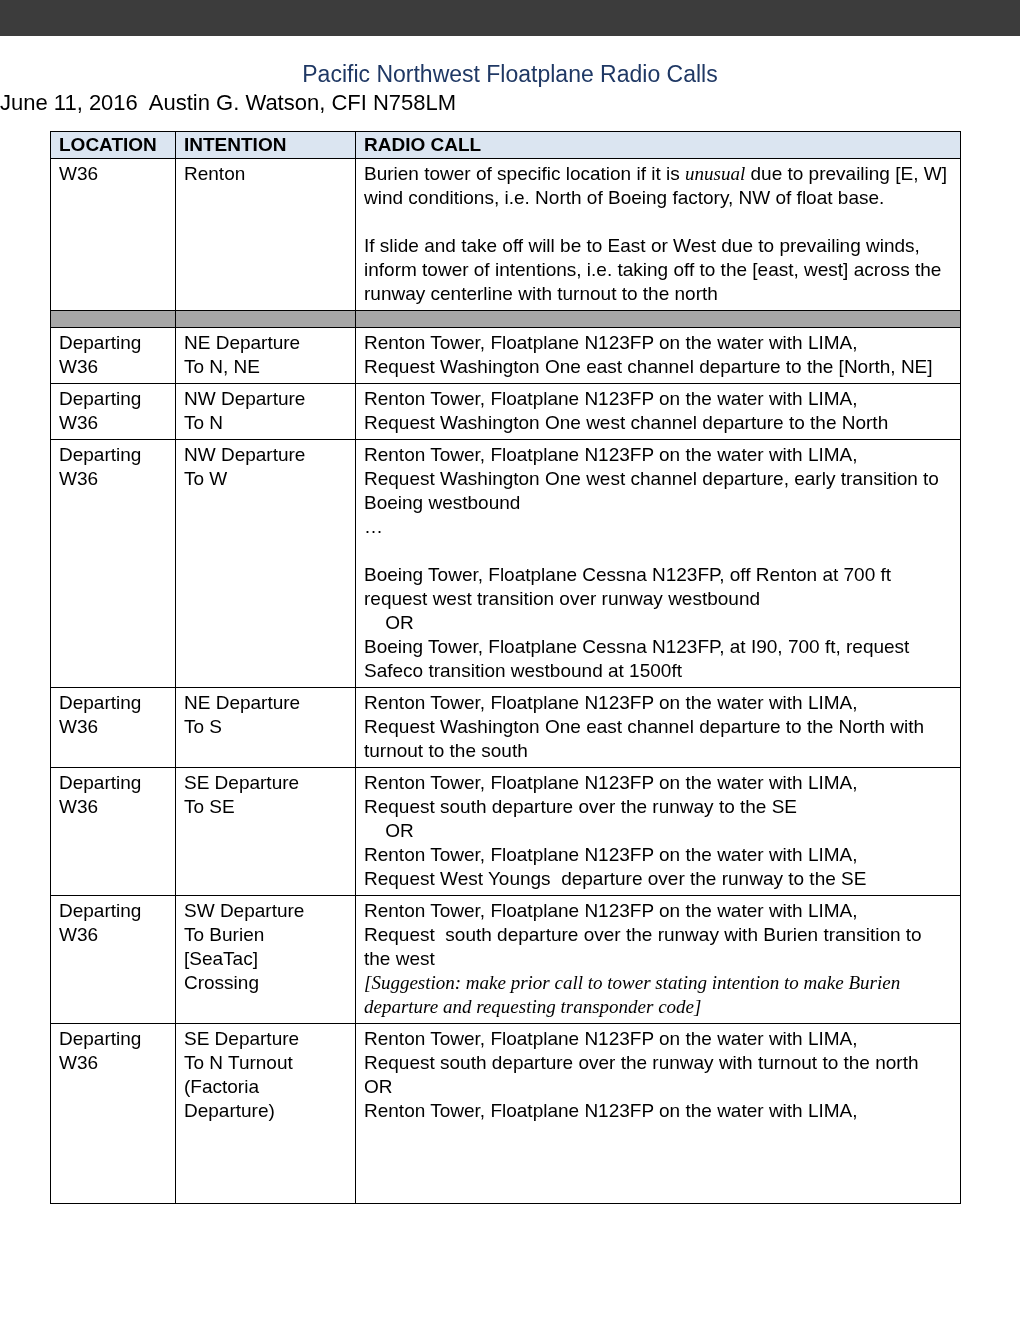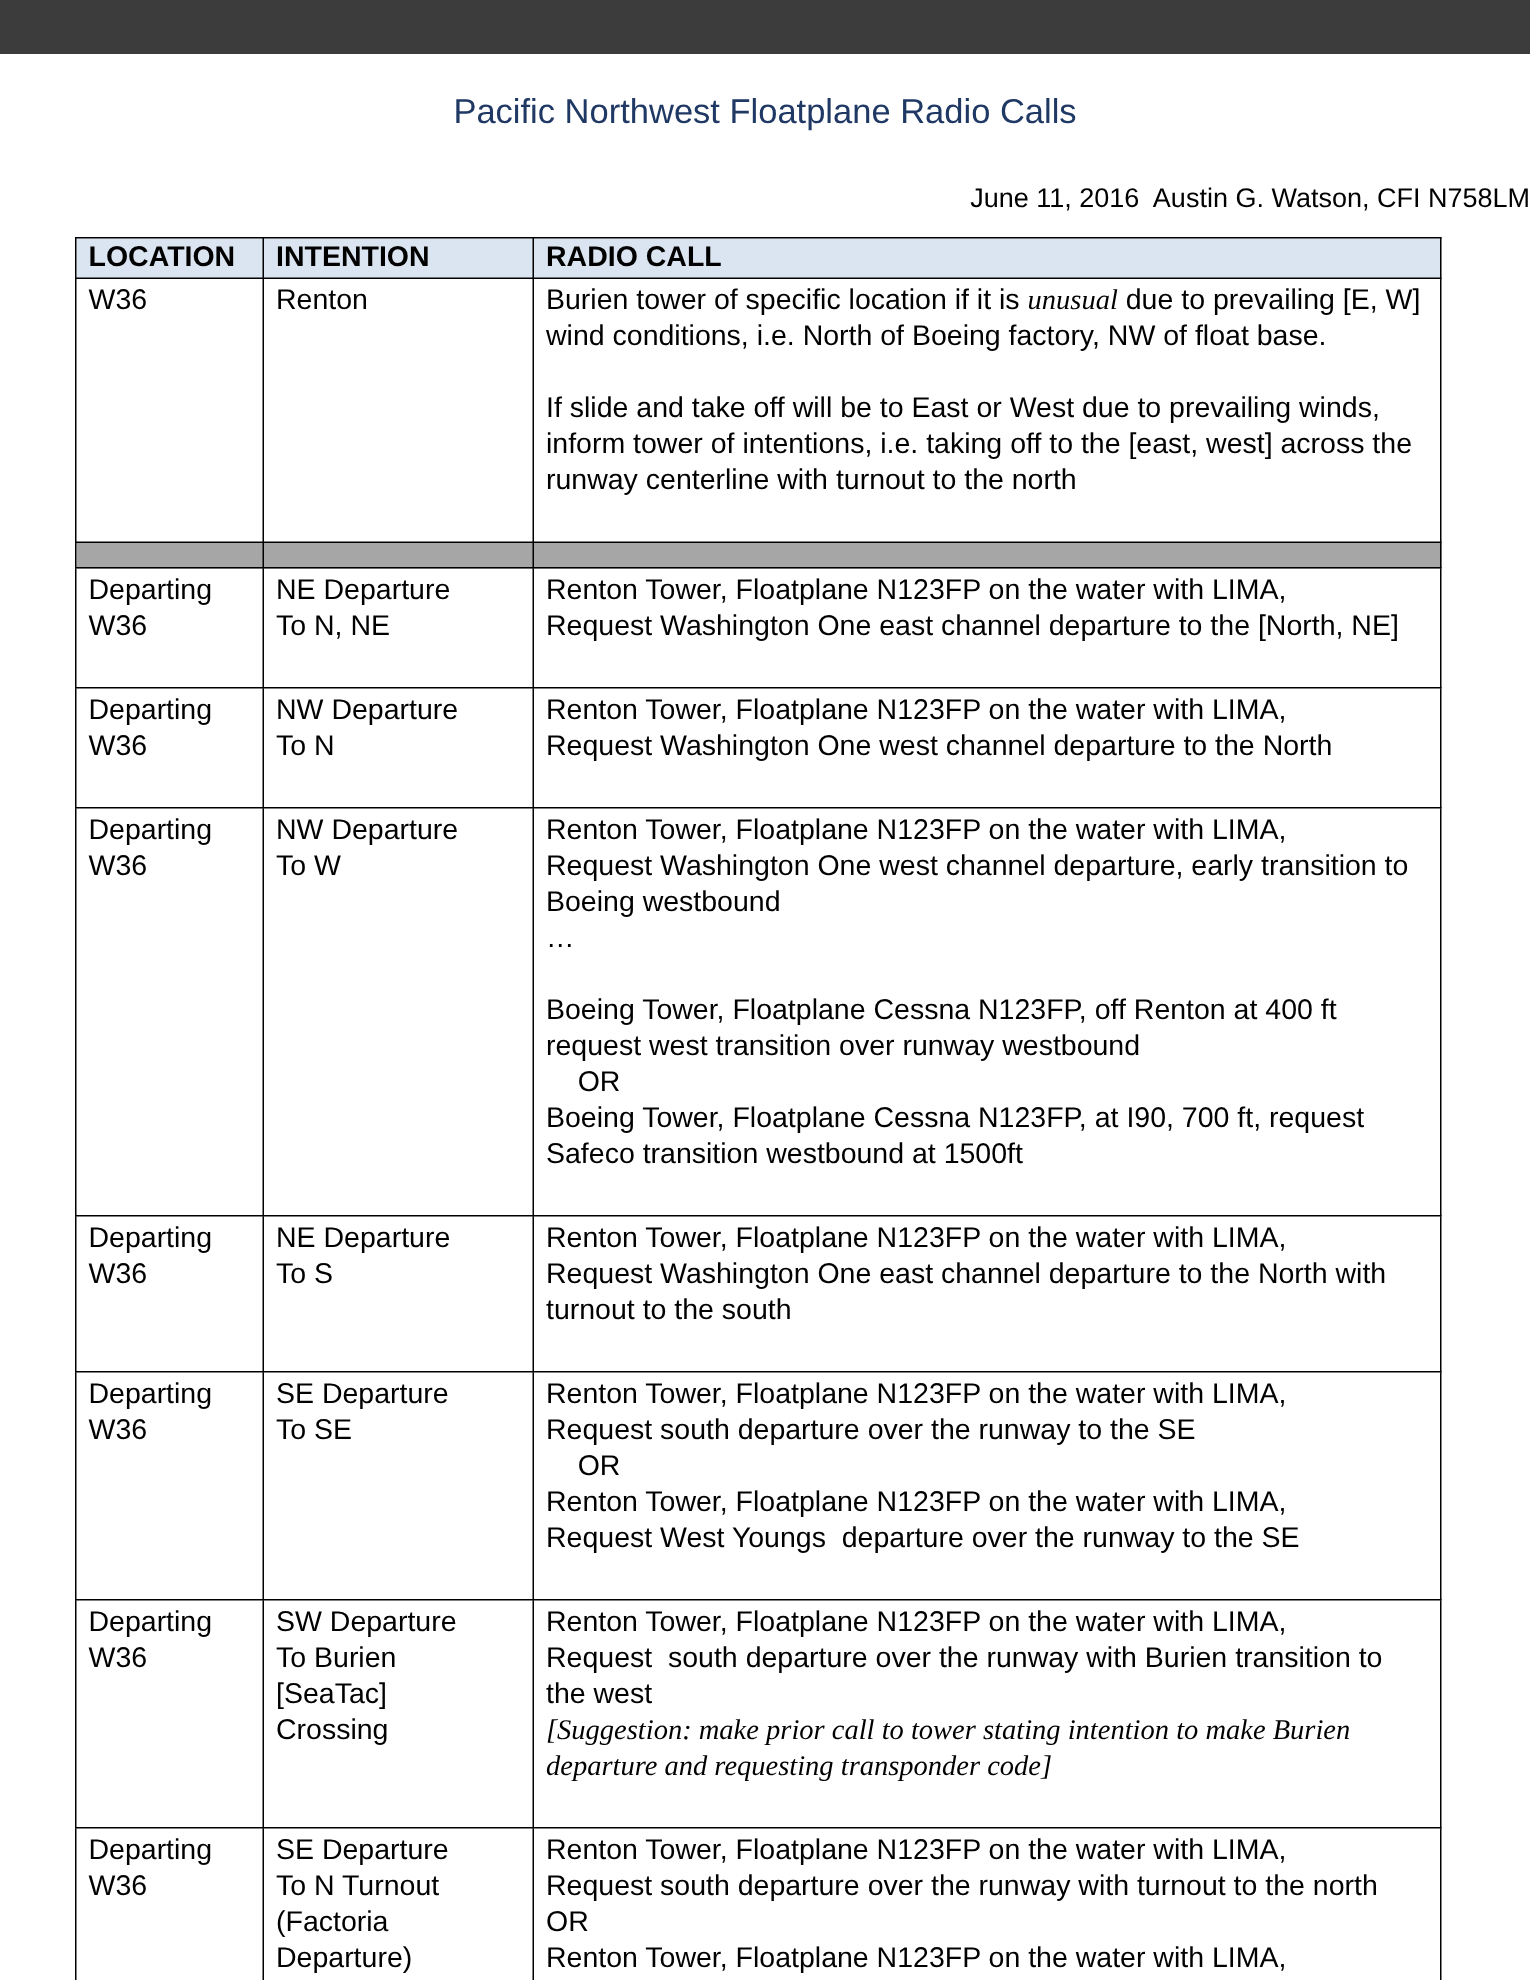--- a/index.html
+++ b/index.html
@@ -15,37 +15,37 @@
     background: var(--top-bar, #3c3c3c);
   }
   .doc-title {
     margin-top: 25px;
     text-align: center;
     font-size: 23px;
     font-weight: normal;
     color: var(--title-color, #1f3864);
   }
   .doc-subtitle {
-    margin-top: 34px;
-    text-align: right;
-    font-size: 18px;
+    margin-top: 2px;
+    text-align: left;
+    font-size: 22px;
     white-space: pre;
   }
   table.radio-table {
     margin: 15px 0 0 50px;
     width: 910px;
     border-collapse: collapse;
     table-layout: fixed;
     font-size: 19px;
     line-height: 24px;
   }
   .radio-table th, .radio-table td {
     border: 1px solid #000000;
     vertical-align: top;
-    padding: 3px 8px 28px 8px;
+    padding: 3px 8px 4px 8px;
   }
   .radio-table th {
     background: var(--header-bg, #dbe5f1);
     font-weight: bold;
     text-align: left;
     padding: 1px 8px 1px 8px;
   }
   .cell-multiline { white-space: pre-line; }
   .par { white-space: pre-wrap; min-height: 24px; }
   .italic { font-style: italic; font-family: Liberation Serif, serif; }
@@ -116,21 +116,21 @@
         <tr>
           <td class="cell-multiline">Departing
 W36</td>
           <td class="cell-multiline">NW Departure
 To W</td>
           <td>
             <div class="par"><span>Renton Tower, Floatplane N123FP on the water with LIMA,</span></div>
             <div class="par"><span>Request Washington One west channel departure, early transition to Boeing westbound</span></div>
             <div class="par"><span>…</span></div>
             <div class="par"></div>
-            <div class="par"><span>Boeing Tower, Floatplane Cessna N123FP, off Renton at 400 ft request west transition over runway westbound</span></div>
+            <div class="par"><span>Boeing Tower, Floatplane Cessna N123FP, off Renton at 700 ft request west transition over runway westbound</span></div>
             <div class="par"><span>    OR</span></div>
             <div class="par"><span>Boeing Tower, Floatplane Cessna N123FP, at I90, 700 ft, request Safeco transition westbound at 1500ft</span></div>
           </td>
         </tr>
         <tr>
           <td class="cell-multiline">Departing
 W36</td>
           <td class="cell-multiline">NE Departure
 To S</td>
           <td>

